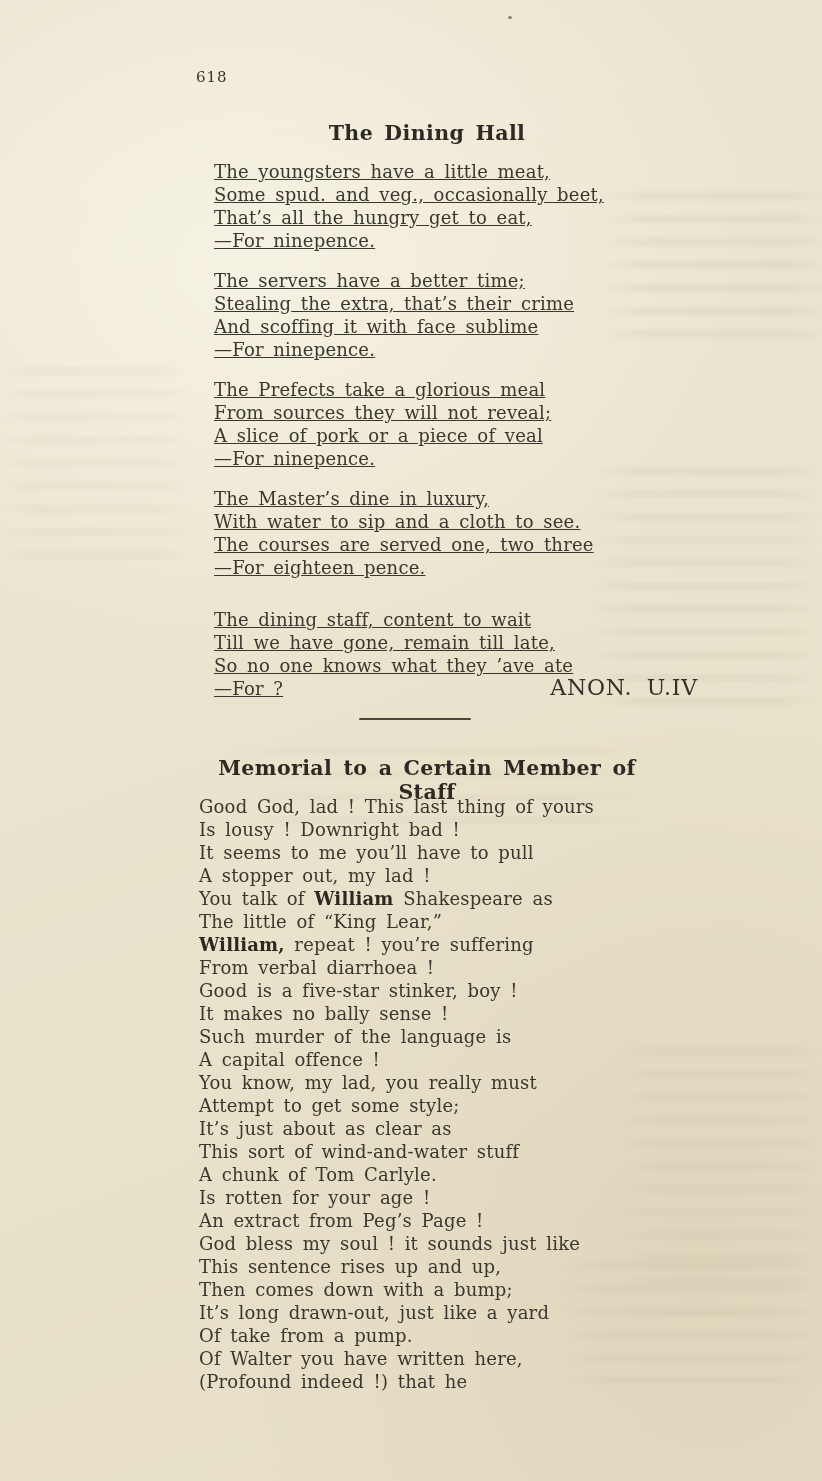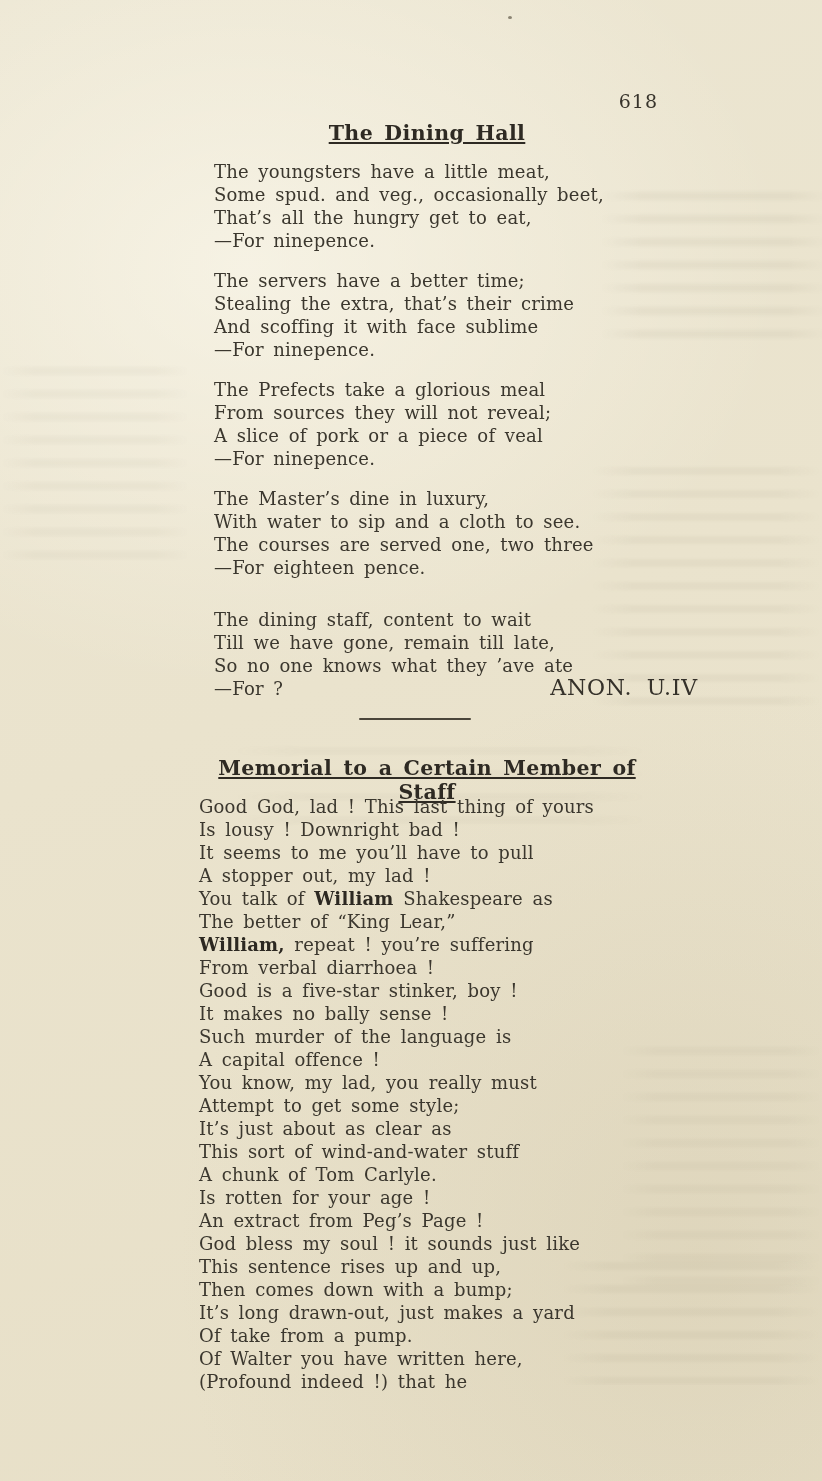--- a/index.html
+++ b/index.html
@@ -46,34 +46,33 @@
     top: 0;
     width: 822px;
     color: #3b362d;
   }
   .col {
     position: absolute;
     left: 196px;
     width: 462px;
   }
   .page-number {
-    top: 90px;
-    text-align: right;
-    font-size: 19px;
+    top: 68px;
+    text-align: left;
+    font-size: 15px;
     letter-spacing: 1px;
     color: #37332b;
   }
   .poem-title {
     text-align: center;
     font-weight: bold;
     font-size: 20.5px;
     color: #2e2a23;
     letter-spacing: 0.4px;
     word-spacing: 0.18em;
-    text-decoration: underline;
   }
   .title-1 { top: 121px; }
   .title-2 { top: 756px; }
   .poem-body {
     font-size: 18px;
     line-height: 23px;
     letter-spacing: 0.2px;
     word-spacing: 0.2em;
     color: #3b372e;
   }
@@ -119,21 +118,21 @@
 <div class="ghost" style="left:560px; top:1255px; width:262px; height:130px; opacity:0.45;"></div>
 <div class="ghost" style="left:230px; top:740px; width:420px; height:90px; opacity:0.3;"></div>
 <div class="speck" style="left:508px; top:16px; width:4px; height:3px;"></div>
 
 <div class="content">
 
   <div class="col page-number">618</div>
 
   <div class="col poem-title title-1">The Dining Hall</div>
 
-  <div class="poem-body poem-1" style="position:absolute;">
+  <div class="poem-body poem-1" style="position:absolute;text-decoration:underline;">
       <div class="stanza">
         <div class="line">The youngsters have a little meat,</div>
         <div class="line">Some spud. and veg., occasionally beet,</div>
         <div class="line">That’s all the hungry get to eat,</div>
         <div class="line">—For ninepence.</div>
       </div>
       <div class="stanza">
         <div class="line">The servers have a better time;</div>
         <div class="line">Stealing the extra, that’s their crime</div>
         <div class="line">And scoffing it with face sublime</div>
@@ -164,36 +163,36 @@
   <div class="divider"></div>
 
   <div class="col poem-title title-2">Memorial to a Certain Member of Staff</div>
 
   <div class="poem-body poem-2" style="position:absolute;">
       <div class="line">Good God, lad ! This last thing of yours</div>
       <div class="line">Is lousy ! Downright bad !</div>
       <div class="line">It seems to me you’ll have to pull</div>
       <div class="line">A stopper out, my lad !</div>
       <div class="line">You talk of <b>William</b> Shakespeare as</div>
-      <div class="line">The better of “King Lear,”</div>
+      <div class="line">The little of “King Lear,”</div>
       <div class="line"><b>William,</b> repeat ! you’re suffering</div>
       <div class="line">From verbal diarrhoea !</div>
       <div class="line">Good is a five-star stinker, boy !</div>
       <div class="line">It makes no bally sense !</div>
       <div class="line">Such murder of the language is</div>
       <div class="line">A capital offence !</div>
       <div class="line">You know, my lad, you really must</div>
       <div class="line">Attempt to get some style;</div>
       <div class="line">It’s just about as clear as</div>
       <div class="line">This sort of wind-and-water stuff</div>
       <div class="line">A chunk of Tom Carlyle.</div>
       <div class="line">Is rotten for your age !</div>
       <div class="line">An extract from Peg’s Page !</div>
       <div class="line">God bless my soul ! it sounds just like</div>
       <div class="line">This sentence rises up and up,</div>
       <div class="line">Then comes down with a bump;</div>
-      <div class="line">It’s long drawn-out, just makes a yard</div>
+      <div class="line">It’s long drawn-out, just like a yard</div>
       <div class="line">Of take from a pump.</div>
       <div class="line">Of Walter you have written here,</div>
       <div class="line">(Profound indeed !) that he</div>
     </div>
 
 </div>
 
 </body></html>

